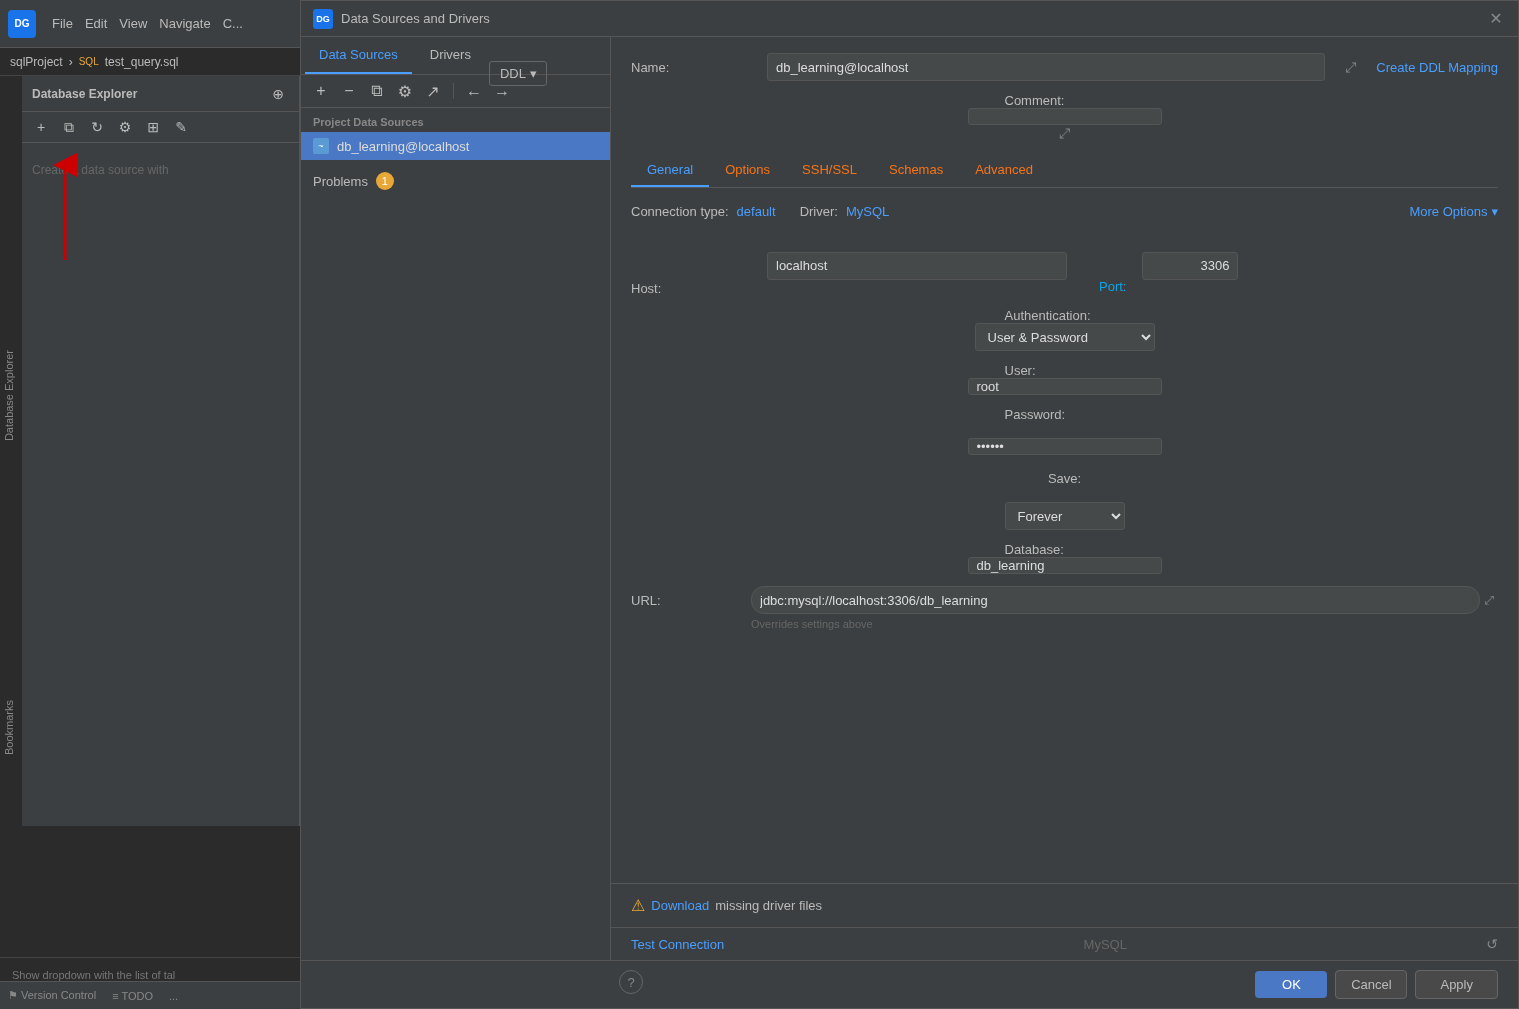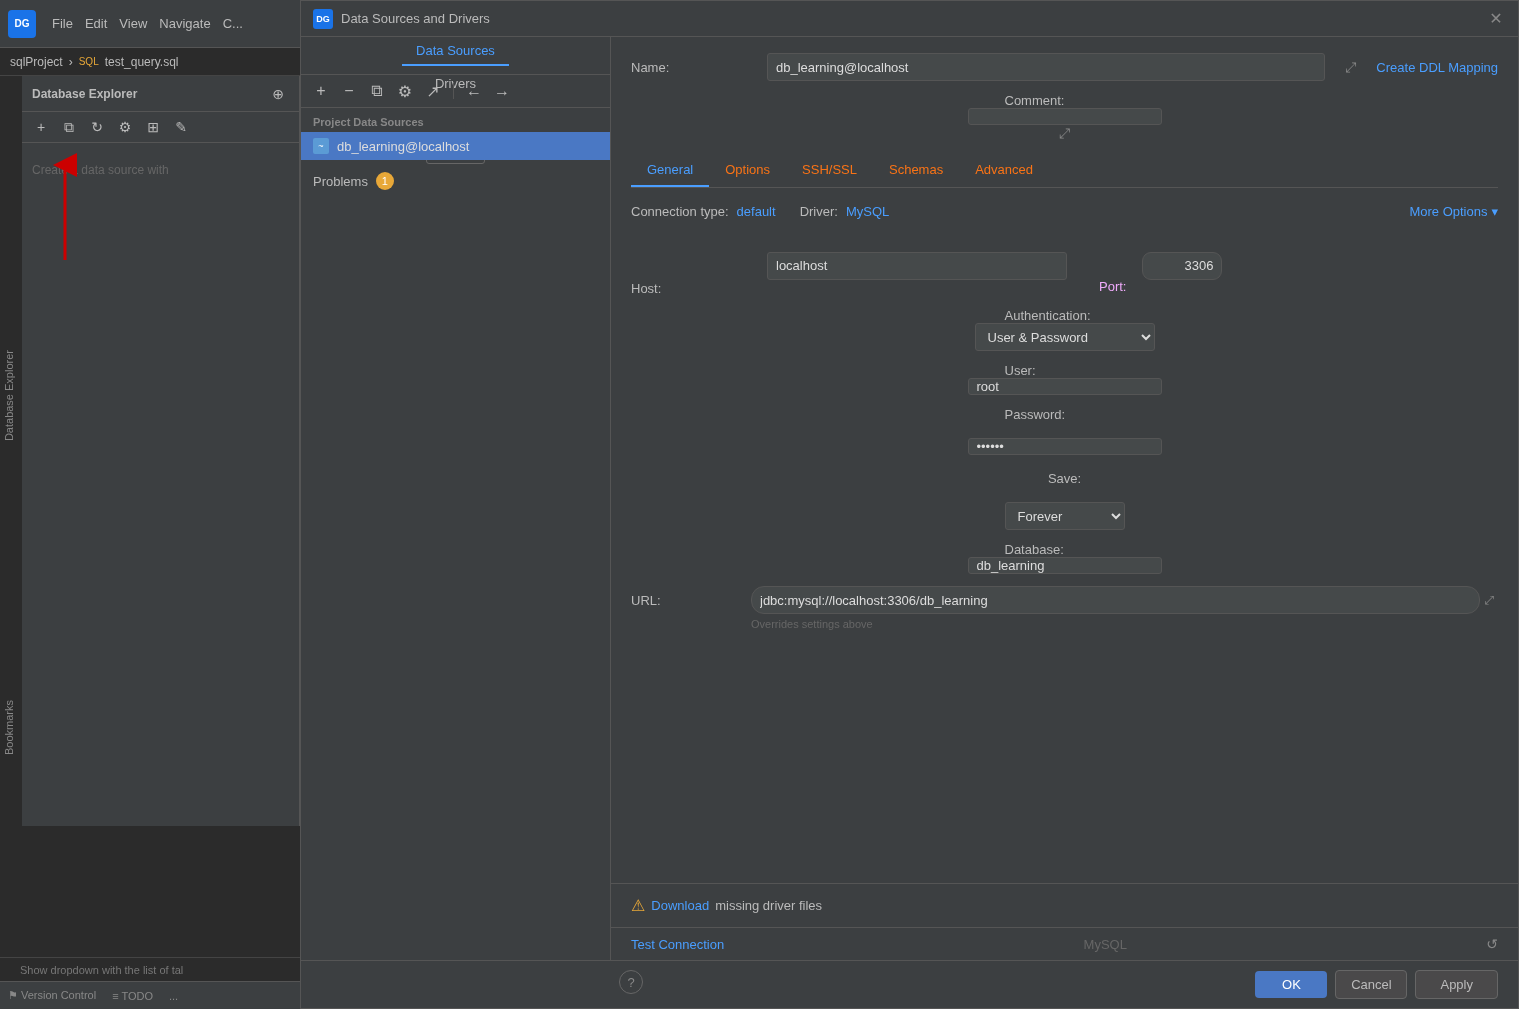--- a/index.html
+++ b/index.html
@@ -133,22 +133,22 @@
 
     .ide-status-bar {
       position: absolute;
       bottom: 28px;
       left: 0;
       width: 300px;
       height: 24px;
       background: #2b2b2b;
       border-top: 1px solid #444;
       display: flex;
-      align-items: center;
-      padding: 0 20px;
+      align-items: flex-end;
+      padding: 0 12px;
       font-size: 11px;
       color: #777;
     }
 
     
     .dialog {
       position: absolute;
       top: 0;
       left: 300px;
       width: 1219px;
@@ -218,21 +218,20 @@
       flex-shrink: 0;
     }
 
     .dialog-tab-bar {
       display: flex;
       align-items: center;
       height: 38px;
       border-bottom: 1px solid #555;
       padding: 0 4px;
       gap: 4px;
-      flex-direction: column;
     }
 
     .dialog-tab {
       padding: 6px 14px;
       font-size: 13px;
       color: #bbbbbb;
       cursor: pointer;
       border-bottom: 2px solid transparent;
       height: 100%;
       display: flex;
@@ -517,30 +516,30 @@
       border: 1px solid #555;
       border-radius: 3px;
       color: #dddddd;
       padding: 0 8px;
       font-size: 13px;
       outline: none;
     }
 
     .port-label {
       font-size: 13px;
-      color: #f0abfc;
+      color: #0ea5e9;
       margin-top: 41px;
     }
 
     .port-input {
-      width: 80px;
+      width: 96px;
       height: 28px;
       background: #45494a;
       border: 1px solid #555;
-      border-radius: 9px;
+      border-radius: 3px;
       color: #dddddd;
       padding: 0 8px;
       font-size: 13px;
       outline: none;
       text-align: right;
     }
 
     .auth-select {
       height: 28px;
       background: #45494a;

